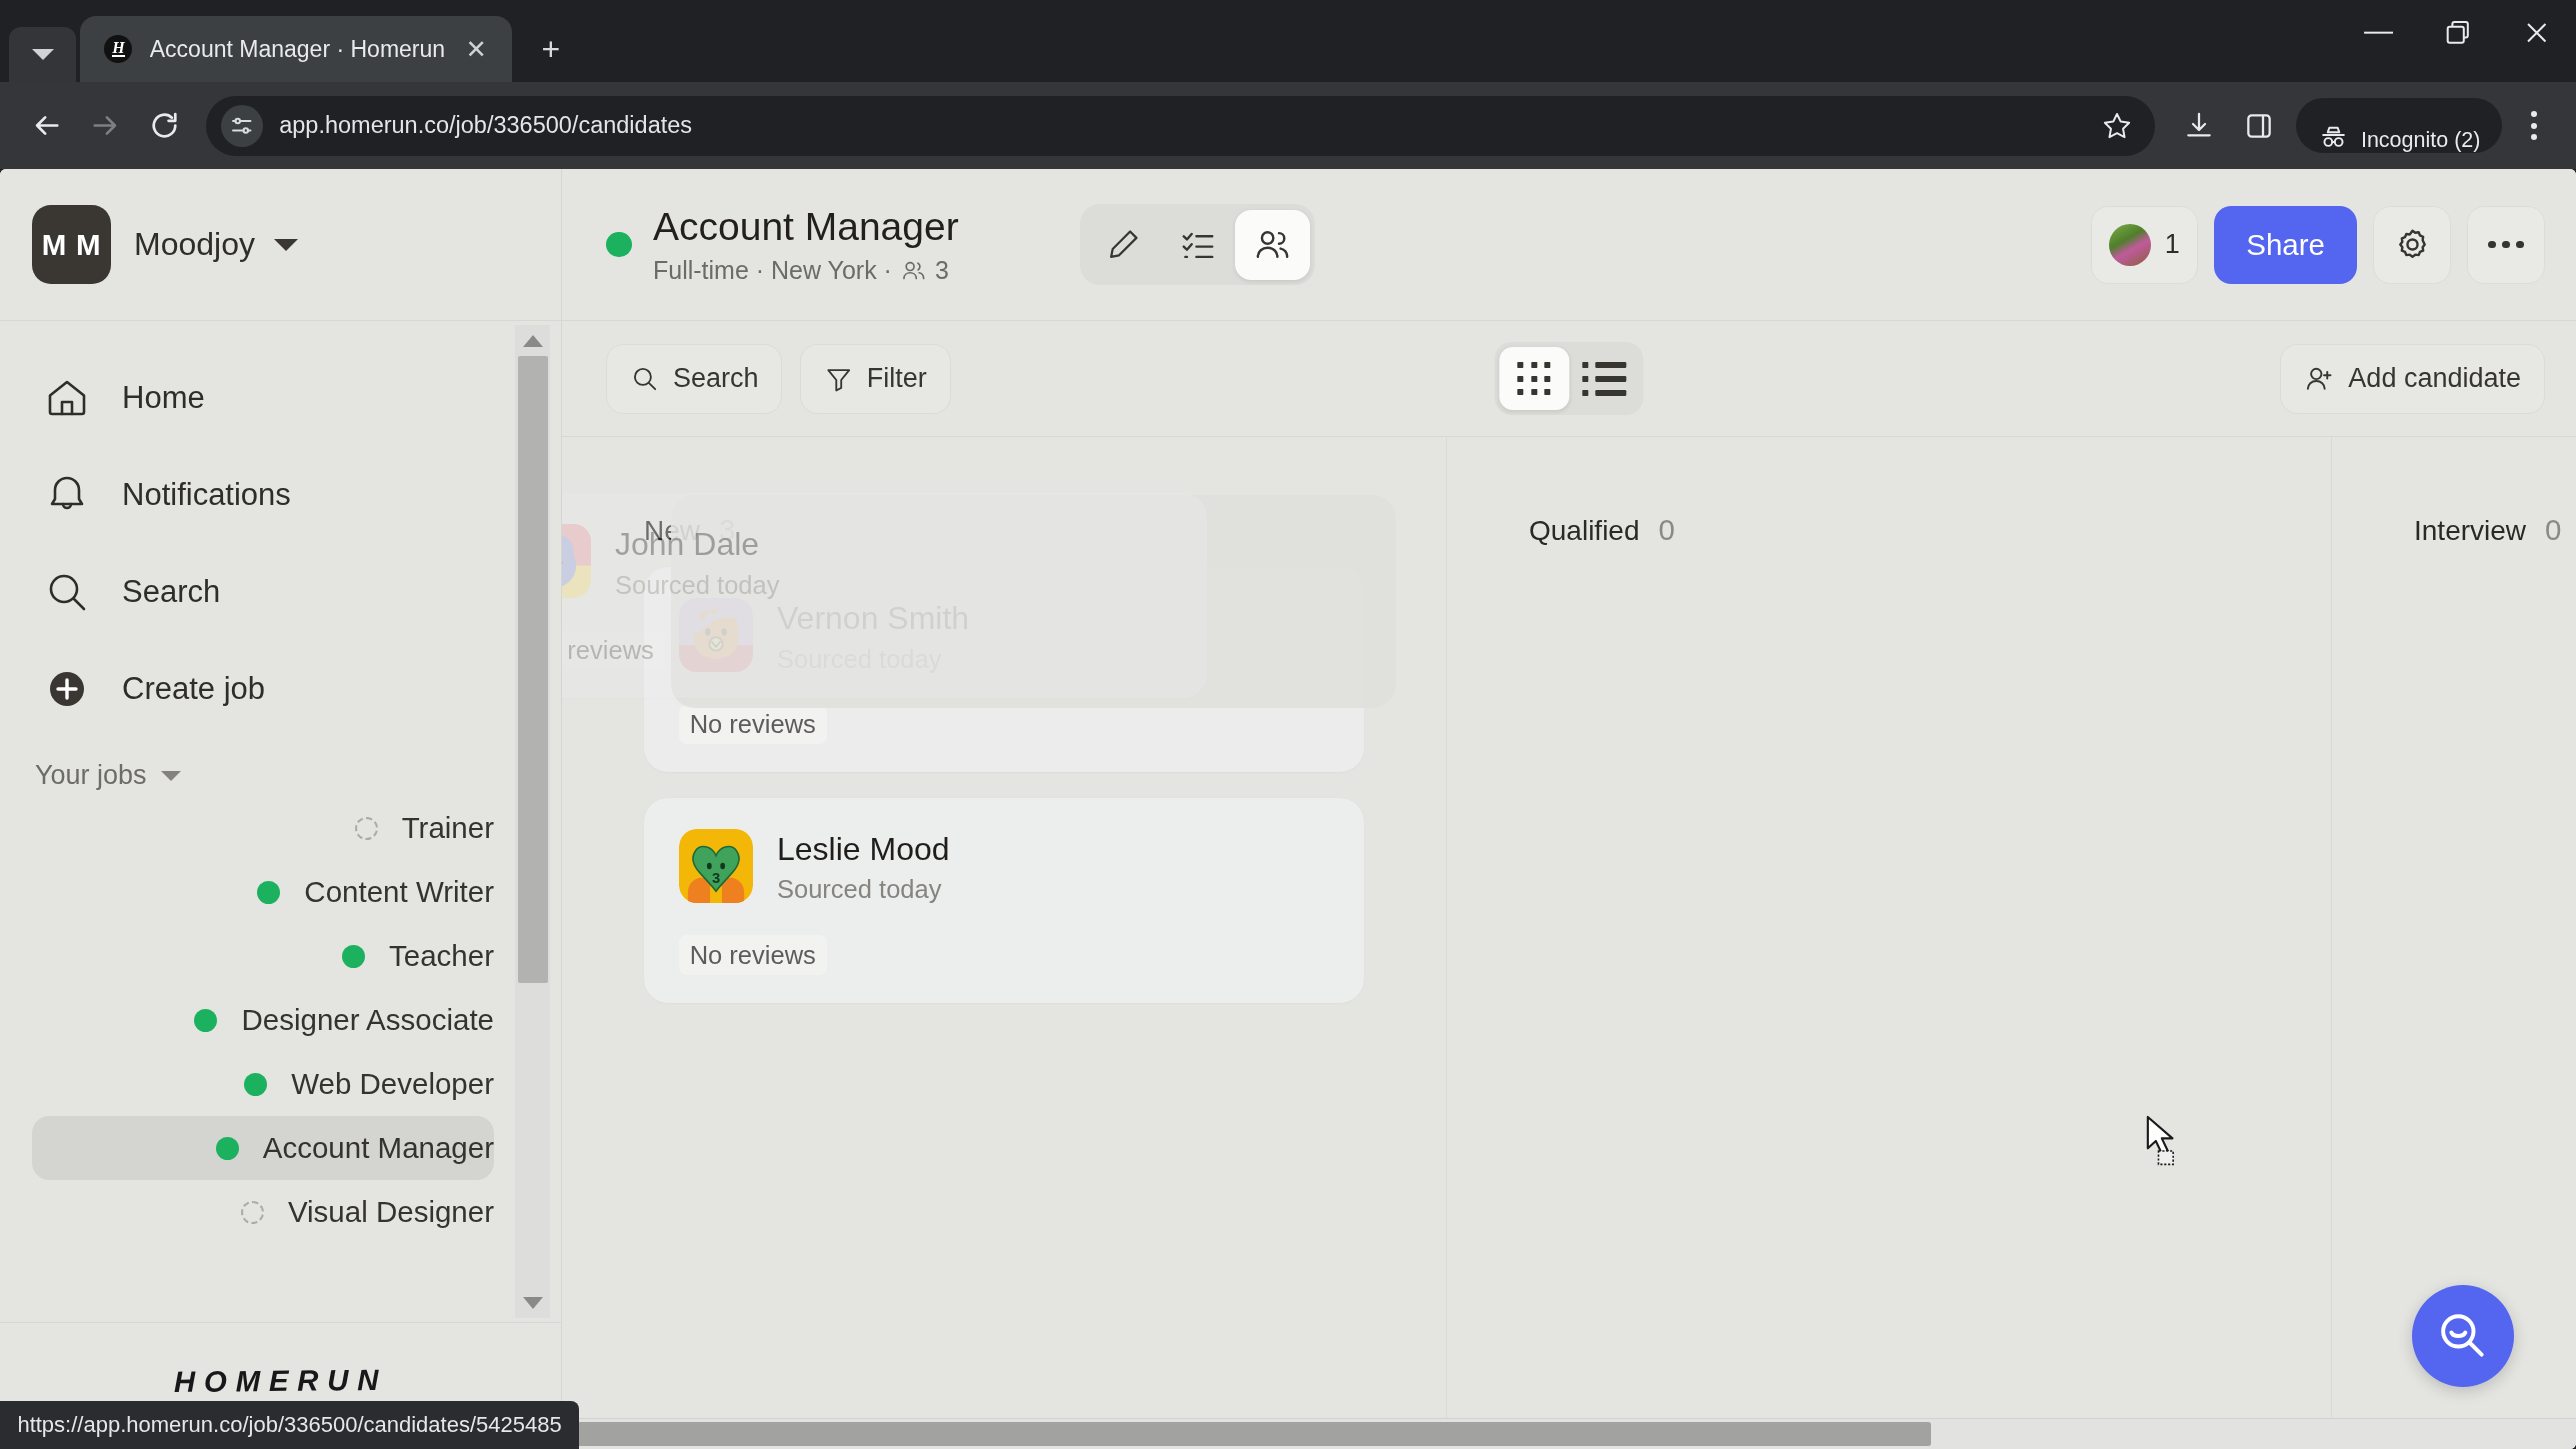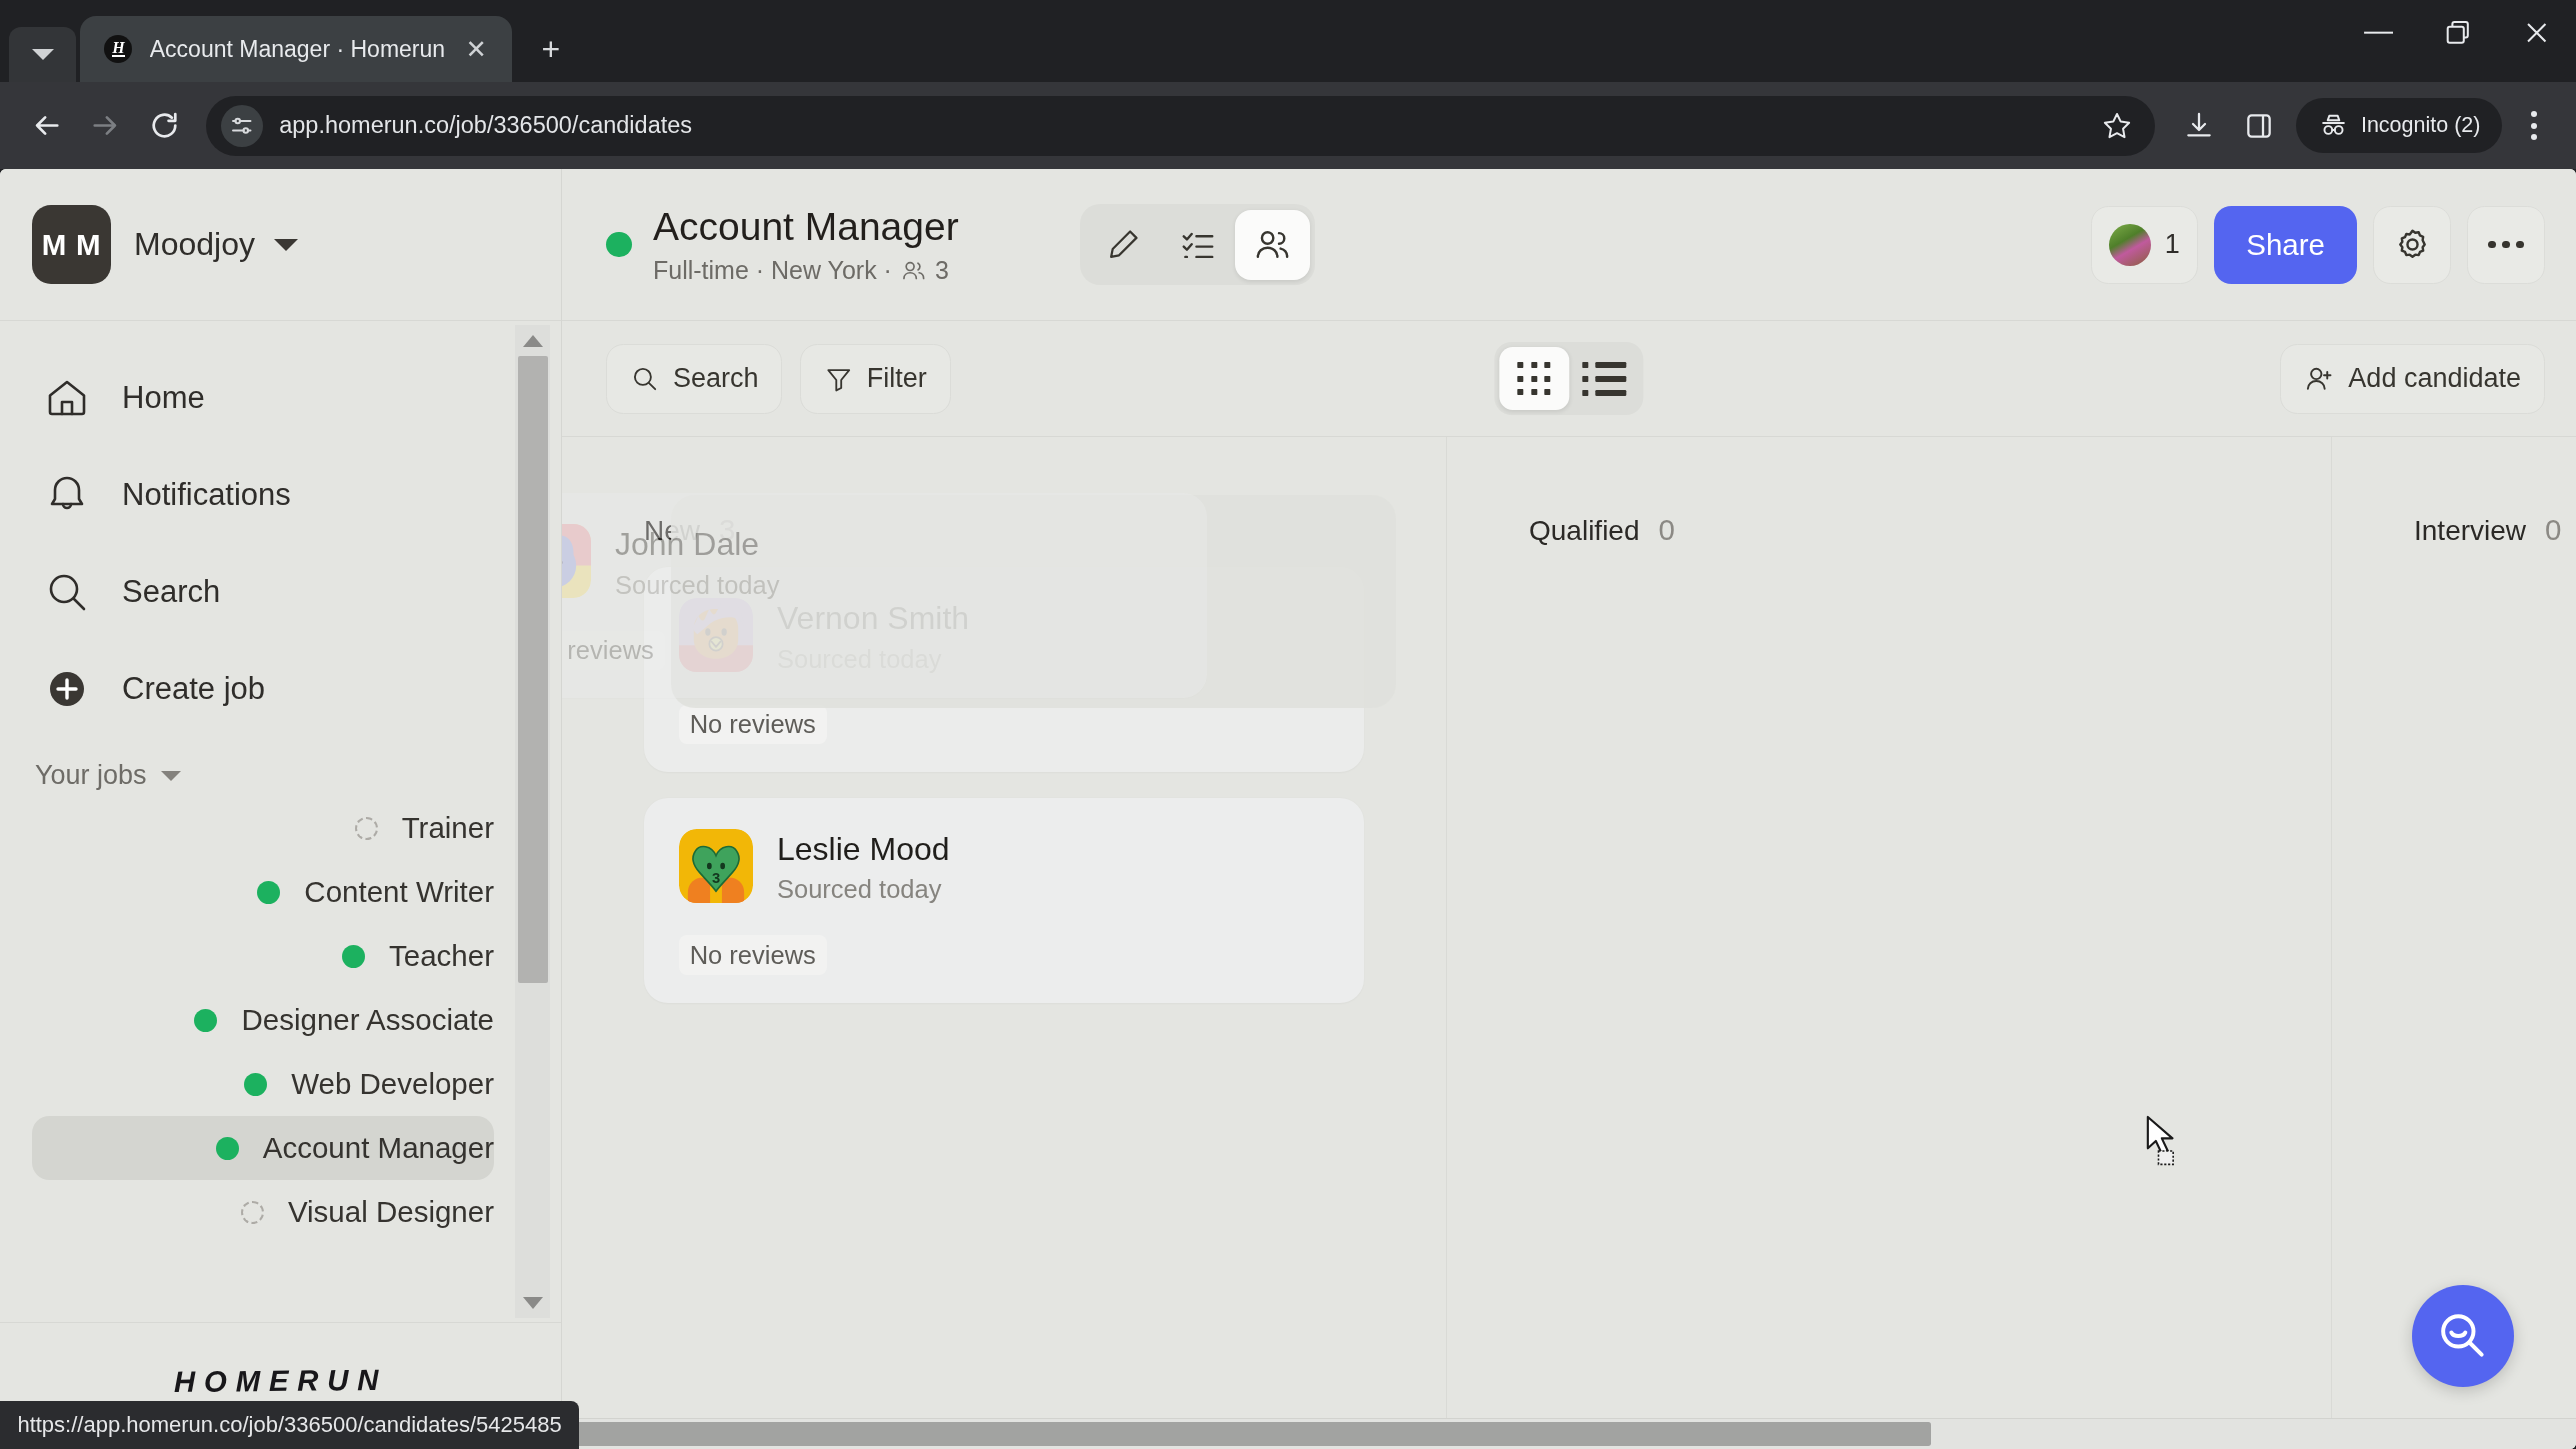--- a/index.html
+++ b/index.html
@@ -75,21 +75,21 @@
   .omni-url {
     color:#e3e5e8; font-size:23.5px; margin-left:16px; white-space:nowrap;
     flex:1 1 auto; overflow:hidden;
   }
   .omni-star { width:47px;height:47px;display:flex;align-items:center;justify-content:center;flex:0 0 auto;color:#e8eaed;}
   .tb-icon {
     width:56px;height:56px;display:flex;align-items:center;justify-content:center;
     color:#e8eaed;flex:0 0 auto;margin-left:4px;
   }
   .incognito-pill {
-    height:55px; background:#202124; border-radius:27.5px; display:flex; align-items:center;
+    height:55px; background:#202124; border-radius:27.5px; display:flex; align-items:flex-end;
     padding:0 21.5px; margin-left:9.4px; flex:0 0 auto;
   }
   .incognito-pill span { color:#e8eaed; font-size:21.5px; margin-left:12px; white-space:nowrap; }
   .kebab { width:50px;height:56px;display:flex;flex-direction:column;align-items:center;justify-content:center;gap:5.4px;margin-left:6.7px;flex:0 0 auto;}
   .kebab i { width:6px;height:6px;border-radius:50%;background:#e8eaed;display:block; }
 
   
   .viewport {
     position:absolute; left:0; top:169px; width:2576px; height:1280px;
     background:#e4e5e1; display:flex; overflow:hidden;border-radius:6px;

